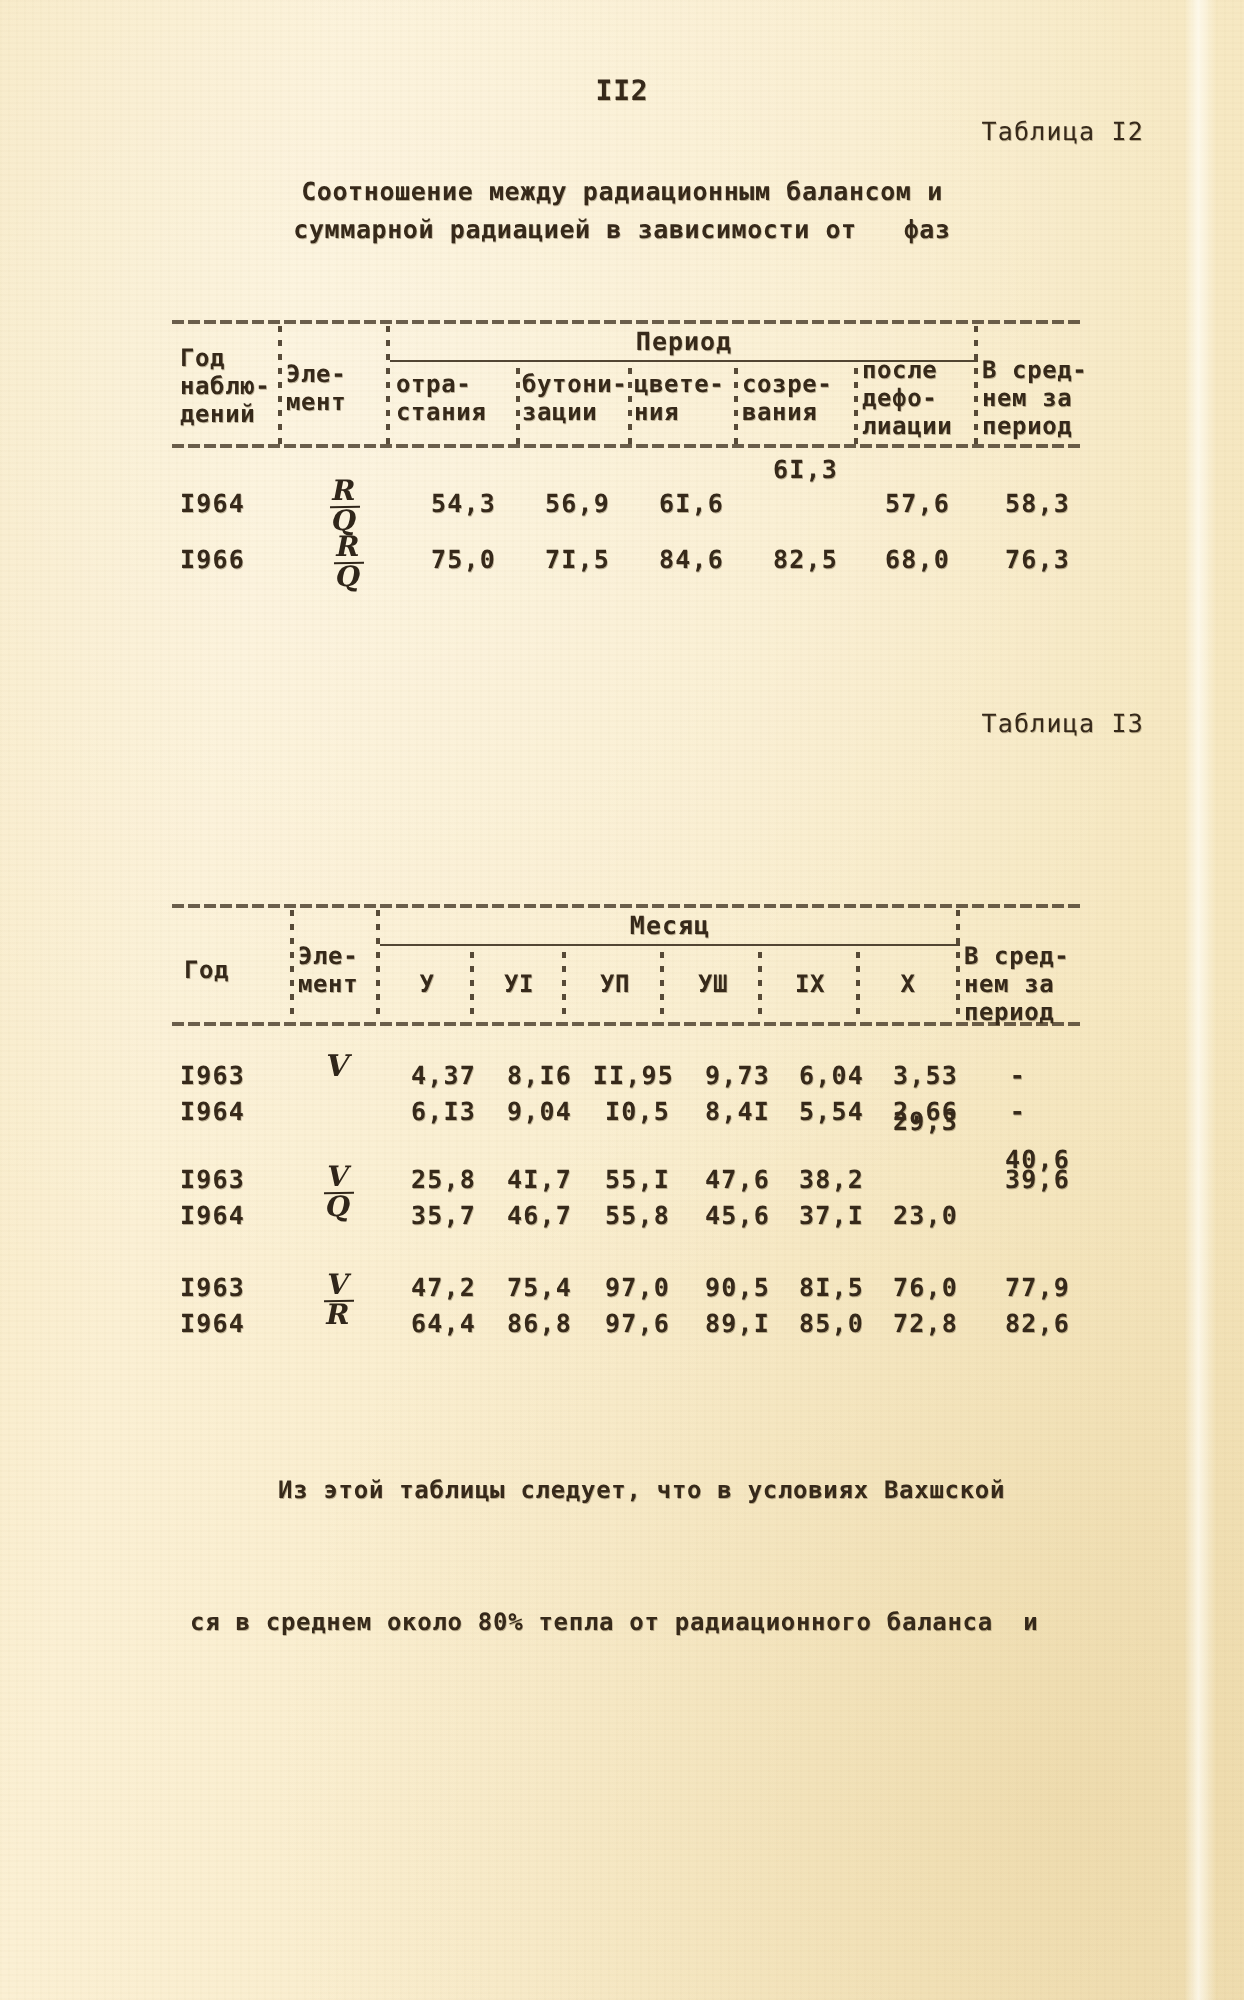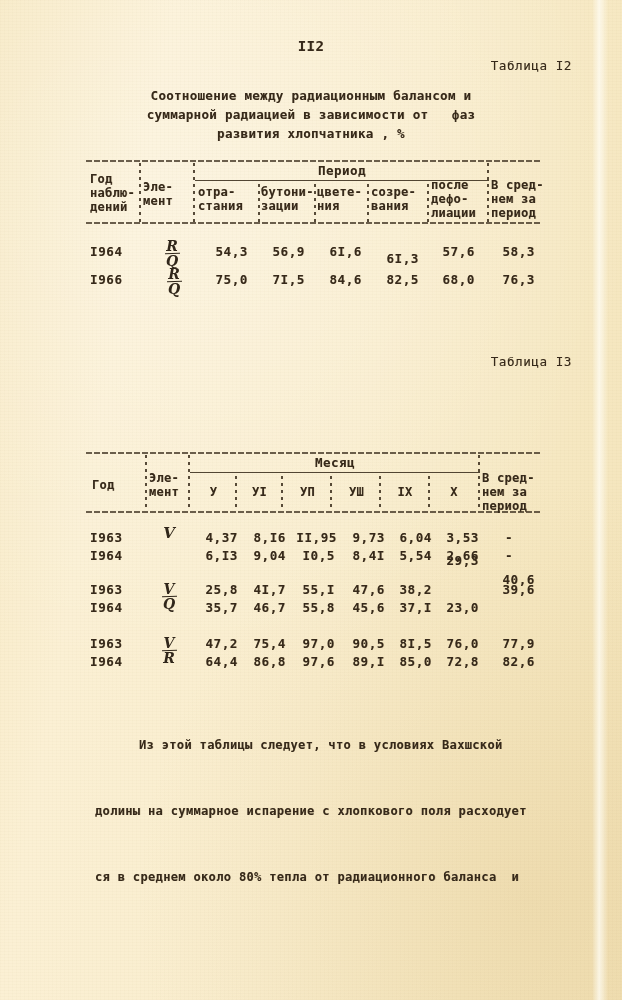--- a/index.html
+++ b/index.html
@@ -184,21 +184,20 @@
 
   <div class="content">
 
     <div class="typed page-number">II2</div>
 
     <div class="typed table-caption" style="top:58px; right:50px;">Таблица I2</div>
 
     <div class="typed title-block" style="top:86px;">
       <span class="tl">Соотношение между радиационным балансом и</span>
       <span class="tl">суммарной радиацией в зависимости от   фаз</span>
-      <span class="tl">развития хлопчатника , %</span>
     </div>
 
     <div class="tbl">
 
       <div class="rule dashy" style="left:86px; top:160px; width:455px;"></div>
 
       <div class="rule thin" style="left:195px; top:180px; width:294px;"></div>
 
       <div class="rule dashy" style="left:86px; top:222px; width:455px;"></div>
 
@@ -234,21 +233,21 @@
 
       <div class="typed num" style="left:90px; top:245px; width:44px; text-align:left;">I964</div>
       <div class="frac" style="left:160px; top:240px; width:24px;">
         <span class="nu">R</span>
         <span class="bar"></span>
         <span class="de">Q</span>
       </div>
       <div class="typed num" style="left:196px; top:245px; width:52px;">54,3</div>
       <div class="typed num" style="left:253px; top:245px; width:52px;">56,9</div>
       <div class="typed num" style="left:310px; top:245px; width:52px;">6I,6</div>
-      <div class="typed num" style="left:367px; top:252px; width:52px;">6I,3</div>
+      <div class="typed num" style="left:367px; top:228px; width:52px;">6I,3</div>
       <div class="typed num" style="left:423px; top:245px; width:52px;">57,6</div>
       <div class="typed num" style="left:483px; top:245px; width:52px;">58,3</div>
 
       <div class="typed num" style="left:90px; top:273px; width:44px; text-align:left;">I966</div>
       <div class="frac" style="left:162px; top:268px; width:24px;">
         <span class="nu">R</span>
         <span class="bar"></span>
         <span class="de">Q</span>
       </div>
       <div class="typed num" style="left:196px; top:273px; width:52px;">75,0</div>
@@ -358,18 +357,17 @@
       <div class="typed num" style="left:238px; top:655px; width:48px;">86,8</div>
       <div class="typed num" style="left:287px; top:655px; width:48px;">97,6</div>
       <div class="typed num" style="left:337px; top:655px; width:48px;">89,I</div>
       <div class="typed num" style="left:384px; top:655px; width:48px;">85,0</div>
       <div class="typed num" style="left:431px; top:655px; width:48px;">72,8</div>
       <div class="typed num" style="left:483px; top:655px; width:52px;">82,6</div>
     </div>
 
     <div class="typed para" style="left:95px; top:690px; width:470px;">
       <span class="pl indent">Из этой таблицы следует, что в условиях Вахшской</span>
-      <span class="pl">долины на суммарное испарение с хлопкового поля расходует</span>
       <span class="pl">ся в среднем около 80% тепла от радиационного баланса  и</span>
     </div>
 
   </div>
 </div>
 
 </body></html>

